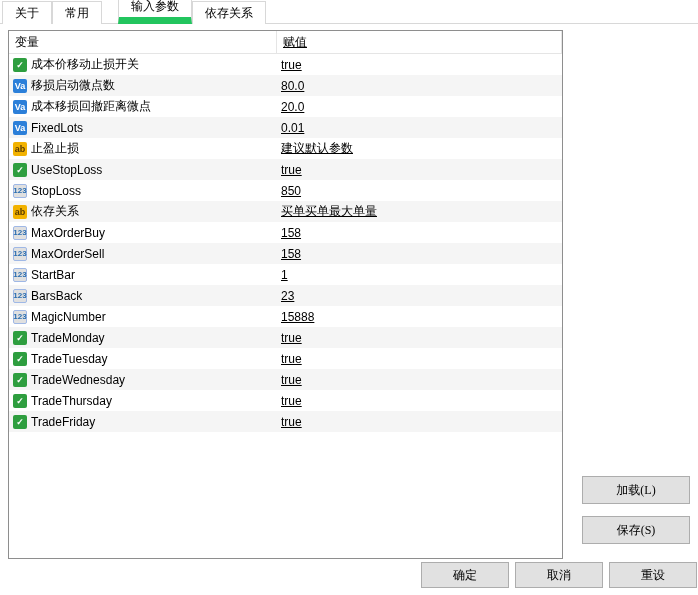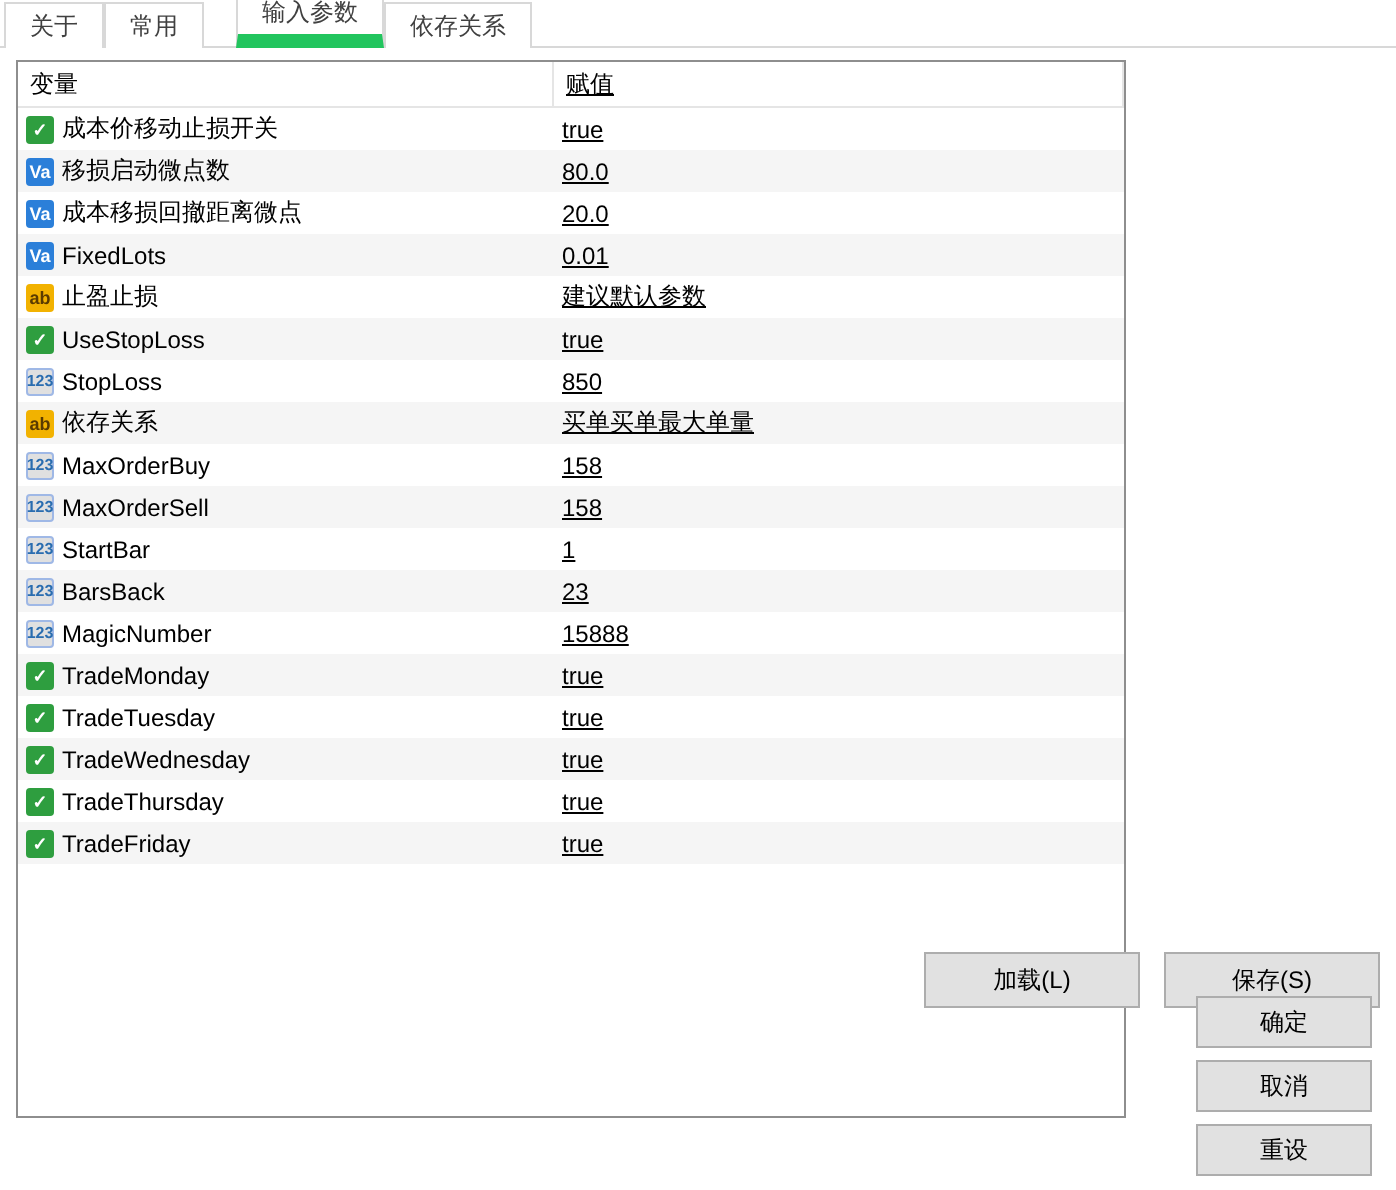--- a/index.html
+++ b/index.html
@@ -23,21 +23,21 @@
     position: relative;
   }
   .tab {
     padding: 4px 12px 4px 12px;
     border: 1px solid #d8d8d8;
     border-bottom: none;
     background: #fff;
     margin-right: 0px;
     position: relative;
     top: 1px;
-    color: #404040;
+    color: #000000;
     cursor: pointer;
     line-height: 14px;
   }
   .tab.active {
     background: #fff;
     border-bottom: 7px solid #22c55e;
     font-weight: normal;
     z-index: 2;
     margin-left: 16px;
   }
@@ -105,29 +105,30 @@
   }
   .icon-bool { background: #2e9e3f; }
   .icon-dbl  { background: #2b7fd9; color:#fff; }
   .icon-int  { background: #e0e0e0; color:#2a6db0; border:1px solid #9fb8e6; font-size:8px; }
   .icon-str  { background: #f2b200; color:#5a3b00; }
   .side-buttons {
     position: absolute;
     right: 8px;
     top: 476px;
     display: flex;
+    flex-direction: column;
     gap: 12px;
+    font-family: Liberation Serif, serif;
   }
   .bottom-buttons {
     position: absolute;
-    right: 12px;
+    right: 1px;
     bottom: 7px;
     display: flex;
     gap: 6px;
-    flex-direction: column;
   }
   button.win-btn {
     width: 88px;
     height: 26px;
     background: #e1e1e1;
     border: 1px solid #adadad;
     font-family: inherit;
     font-size: 12px;
     color: #000;
     cursor: pointer;

